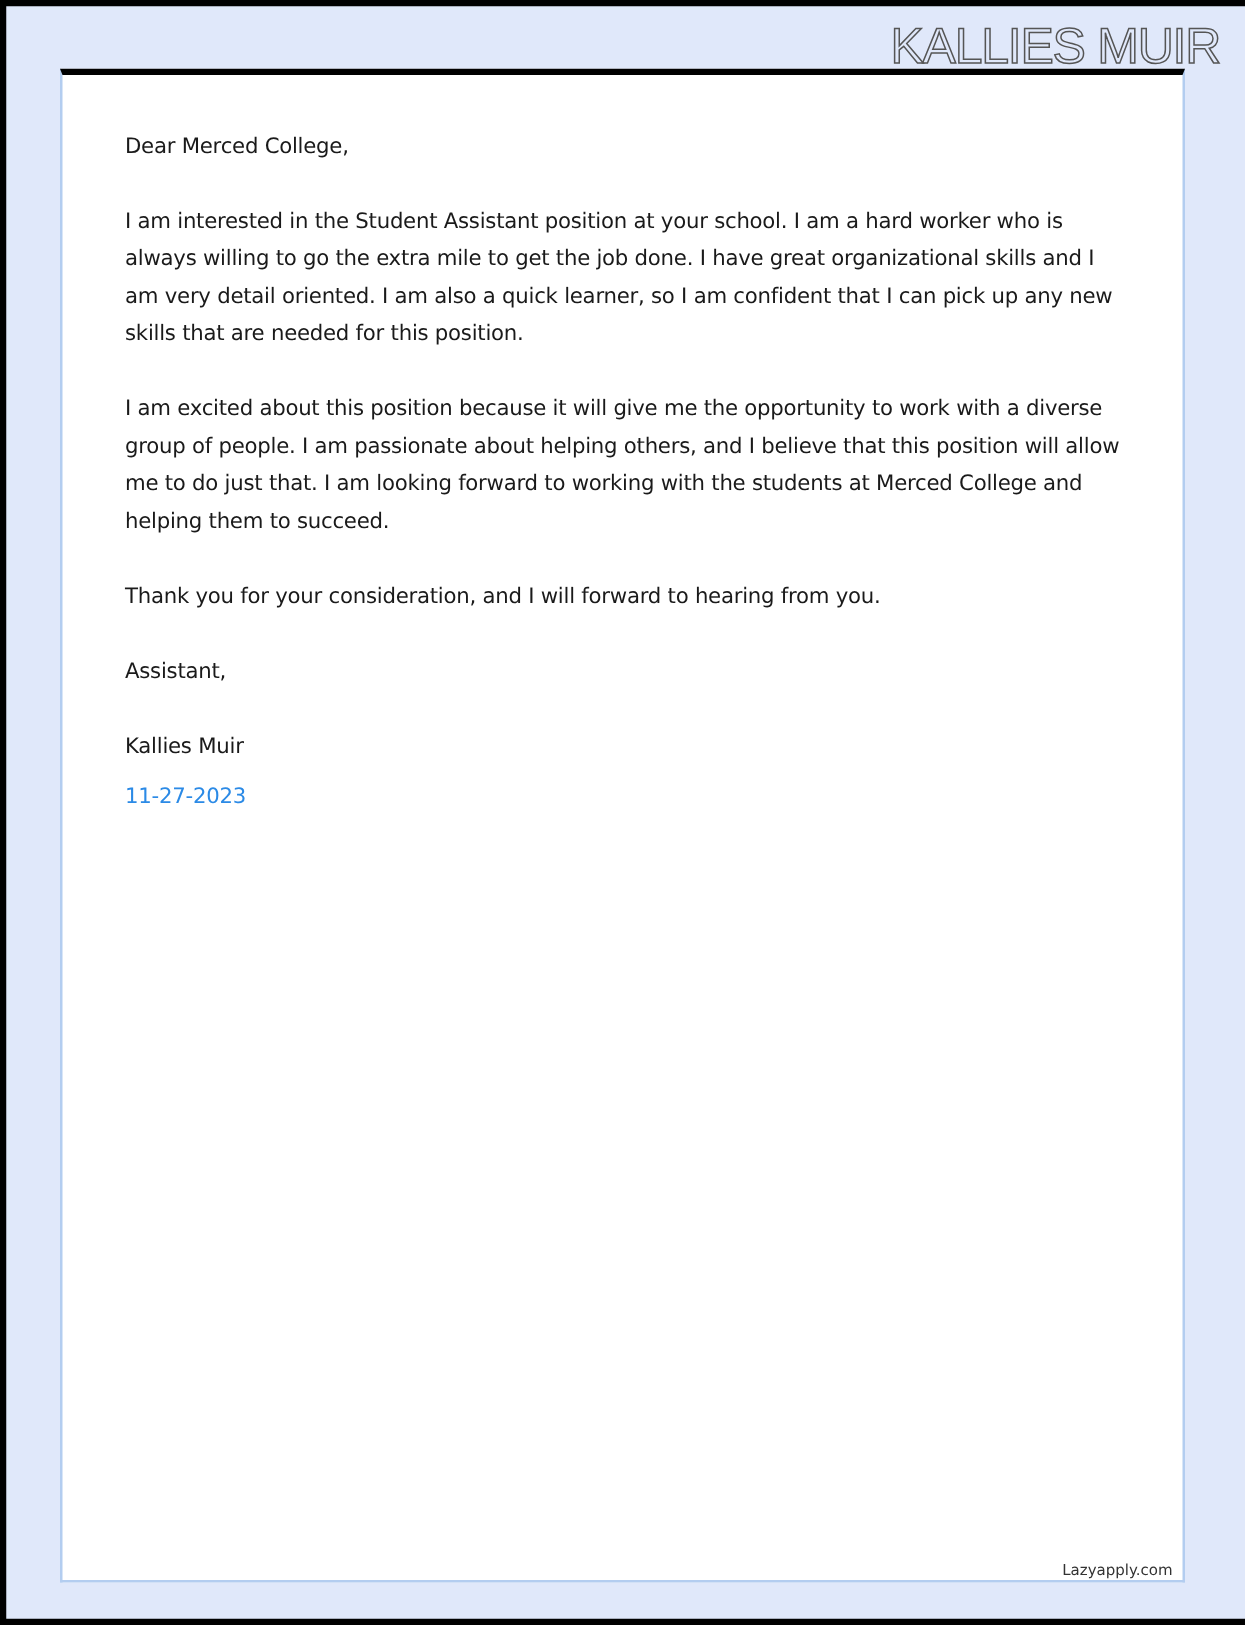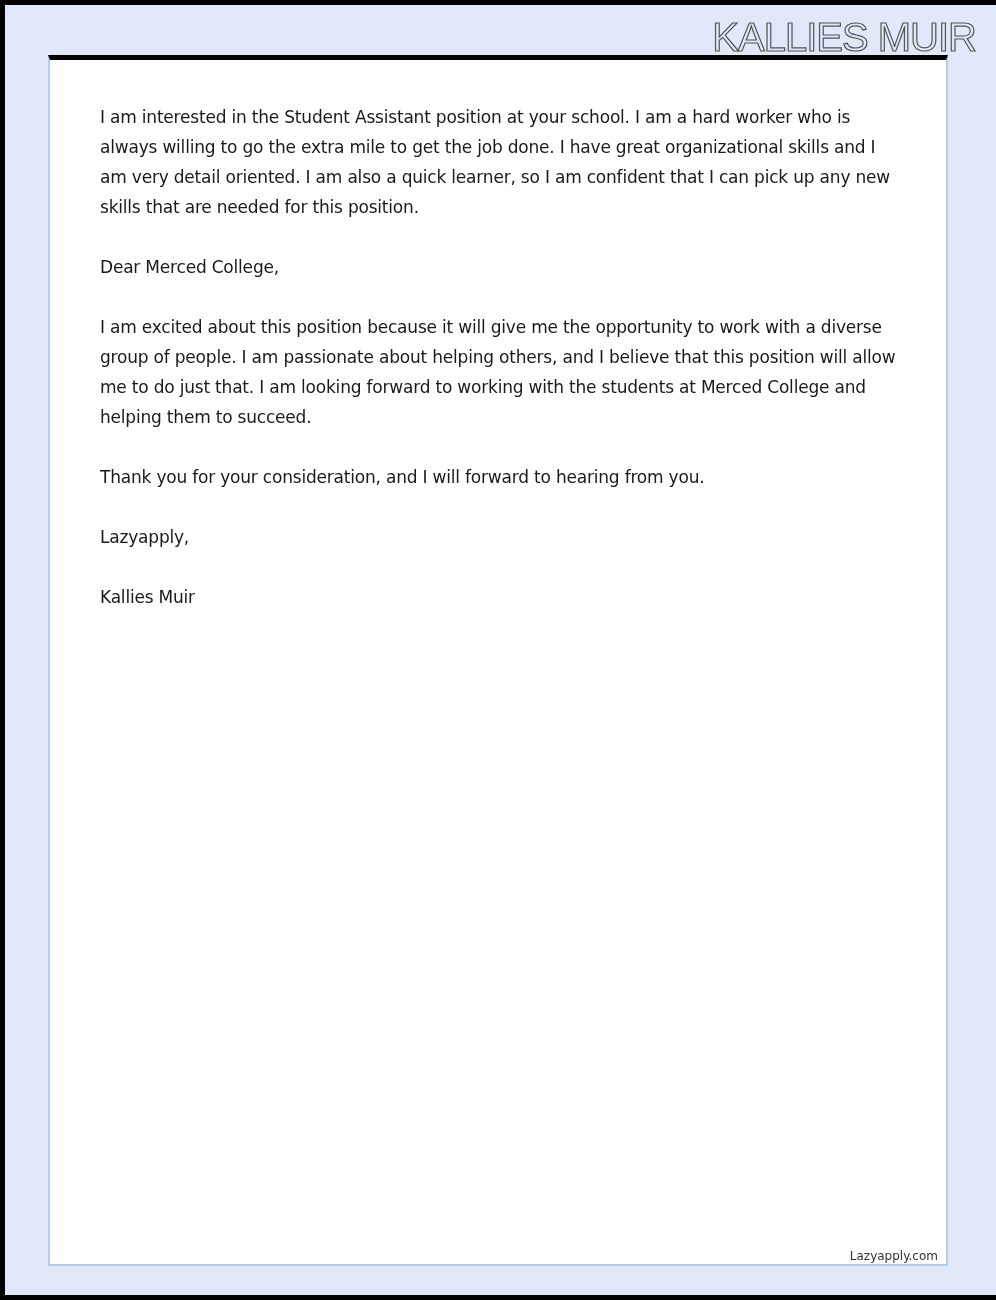--- a/index.html
+++ b/index.html
@@ -62,22 +62,23 @@
     }
   </style>
 </head>
 <body>
 
 <div class="page">
   <div class="header-name">KALLIES MUIR</div>
 
   <div class="card">
     <div class="letter">
+      <p>Dear Merced College,</p>
       <p>I am interested in the Student Assistant position at your school. I am a hard worker who is always willing to go the extra mile to get the job done. I have great organizational skills and I am very detail oriented. I am also a quick learner, so I am confident that I can pick up any new skills that are needed for this position.</p>
-      <p>Dear Merced College,</p>
       <p>I am excited about this position because it will give me the opportunity to work with a diverse group of people. I am passionate about helping others, and I believe that this position will allow me to do just that. I am looking forward to working with the students at Merced College and helping them to succeed.</p>
       <p>Thank you for your consideration, and I will forward to hearing from you.</p>
-      <p>Lazyapply,</p>
+      <p>Assistant,</p>
       <p class="sig">Kallies Muir</p>
+      <p class="date">11-27-2023</p>
     </div>
     <div class="footer-brand">Lazyapply.com</div>
   </div>
 </div>
 
 </body></html>

